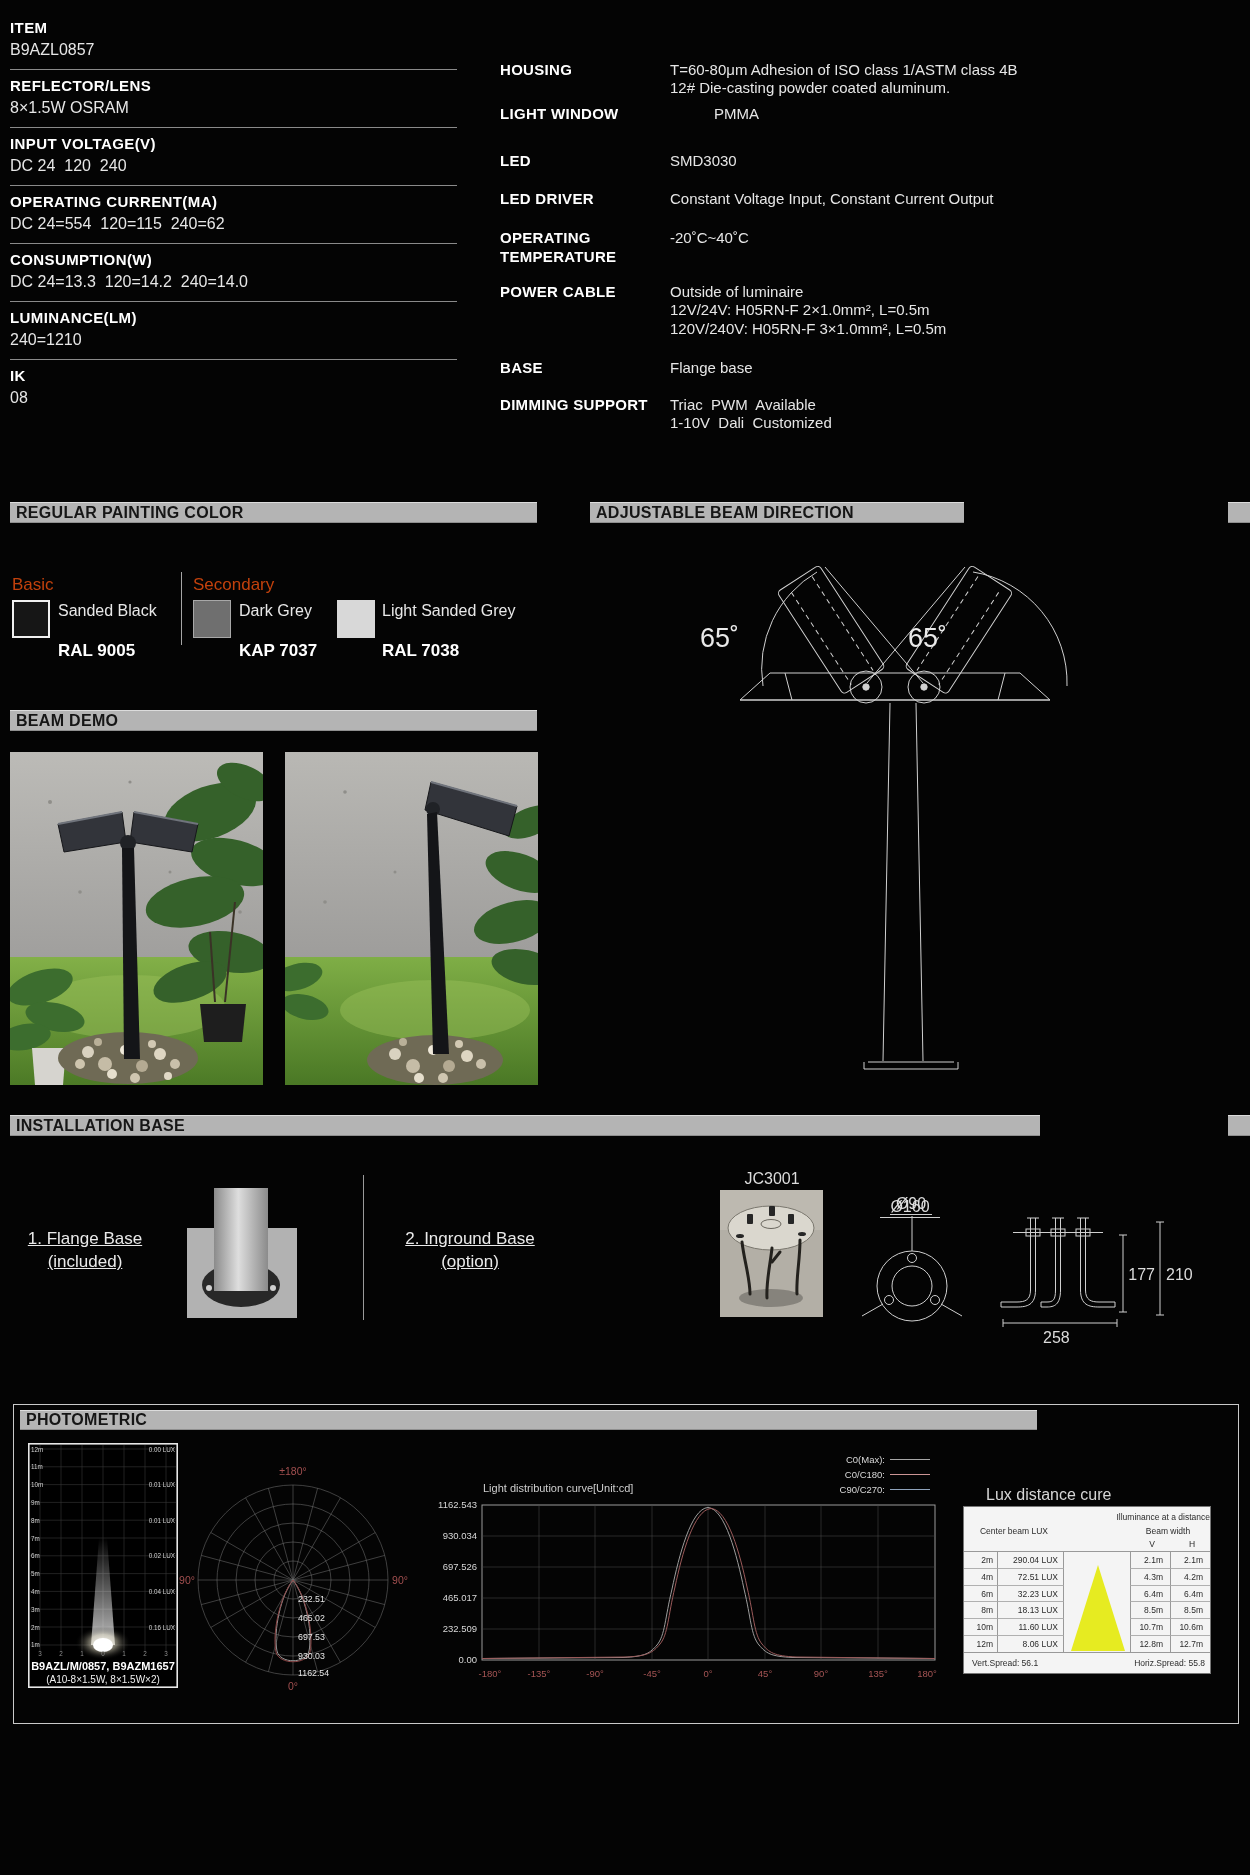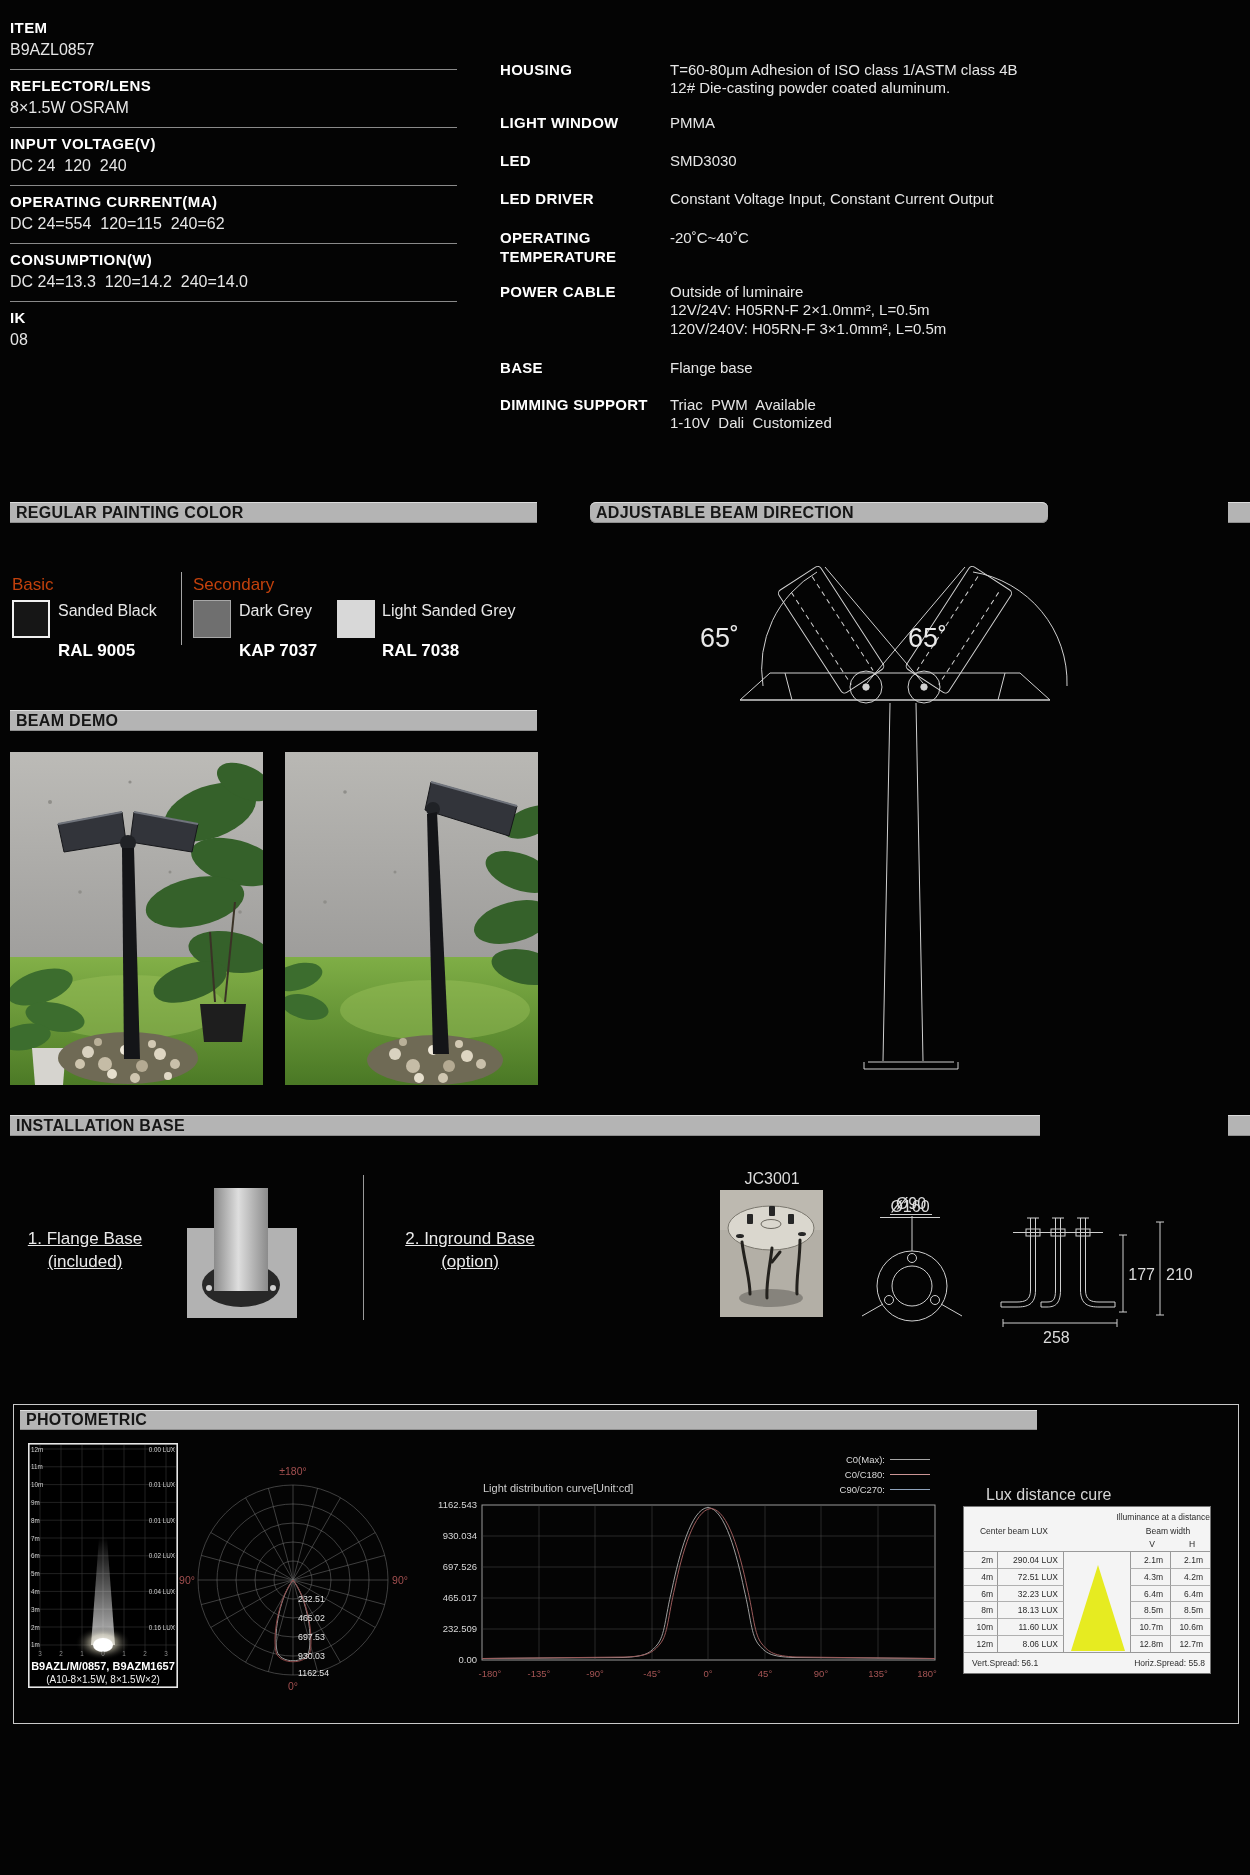--- a/index.html
+++ b/index.html
@@ -74,31 +74,35 @@
       </div>
       <div class="spec-row">
         <div class="spec-label">OPERATING CURRENT(MA)</div>
         <div class="spec-value">DC 24=554  120=115  240=62</div>
       </div>
       <div class="spec-row">
         <div class="spec-label">CONSUMPTION(W)</div>
         <div class="spec-value">DC 24=13.3  120=14.2  240=14.0</div>
       </div>
       <div class="spec-row">
+        <div class="spec-label">LUMINANCE(LM)</div>
+        <div class="spec-value">240=1210</div>
+      </div>
+      <div class="spec-row">
         <div class="spec-label">IK</div>
         <div class="spec-value">08</div>
       </div>
     </div>
 
   <div class="abs spec-right">
       <div class="rspec-row" style="top: 28px;">
         <div class="rspec-label">HOUSING</div>
         <div class="rspec-val"><div>T=60-80μm Adhesion of ISO class 1/ASTM class 4B</div><div>12# Die-casting powder coated aluminum.</div></div>
       </div>
-      <div class="rspec-row" style="top: 81px;">
+      <div class="rspec-row" style="top: 72px; gap: 44px;">
         <div class="rspec-label">LIGHT WINDOW</div>
         <div class="rspec-val"><div>PMMA</div></div>
       </div>
       <div class="rspec-row" style="top: 119px;">
         <div class="rspec-label">LED</div>
         <div class="rspec-val"><div>SMD3030</div></div>
       </div>
       <div class="rspec-row" style="top: 157px;">
         <div class="rspec-label">LED DRIVER</div>
         <div class="rspec-val"><div>Constant Voltage Input, Constant Current Output</div></div>
@@ -115,21 +119,21 @@
         <div class="rspec-label">BASE</div>
         <div class="rspec-val"><div>Flange base</div></div>
       </div>
       <div class="rspec-row" style="top: 363px;">
         <div class="rspec-label">DIMMING SUPPORT</div>
         <div class="rspec-val"><div>Triac  PWM  Available</div><div>1-10V  Dali  Customized</div></div>
       </div>
     </div>
 
   <div class="abs bar" style="left:10px;top:502px;width:527px;">REGULAR PAINTING COLOR</div>
-  <div class="abs bar" style="left:590px;top:502px;width:458px;border-radius:6px;">ADJUSTABLE BEAM DIRECTION</div>
+  <div class="abs bar" style="left:590px;top:502px;width:374px;">ADJUSTABLE BEAM DIRECTION</div>
   <div class="abs bar-frag" style="left:1228px;top:502px;width:22px;"></div>
   <div class="abs bar" style="left:10px;top:710px;width:527px;">BEAM DEMO</div>
   <div class="abs bar" style="left:10px;top:1115px;width:1030px;">INSTALLATION BASE</div>
   <div class="abs bar-frag" style="left:1228px;top:1115px;width:22px;"></div>
 
   <div class="abs pc-group-label" style="left:12px;top:575px;">Basic</div>
   <div class="abs pc-group-label" style="left:193px;top:575px;">Secondary</div>
   <div class="abs vline" style="left:181px;top:572px;height:73px;"></div>
 
   <div class="abs swatch" style="left: 12px; top: 600px; border: 2px solid rgb(240, 240, 240); background-color: rgb(22, 22, 22);"></div>

